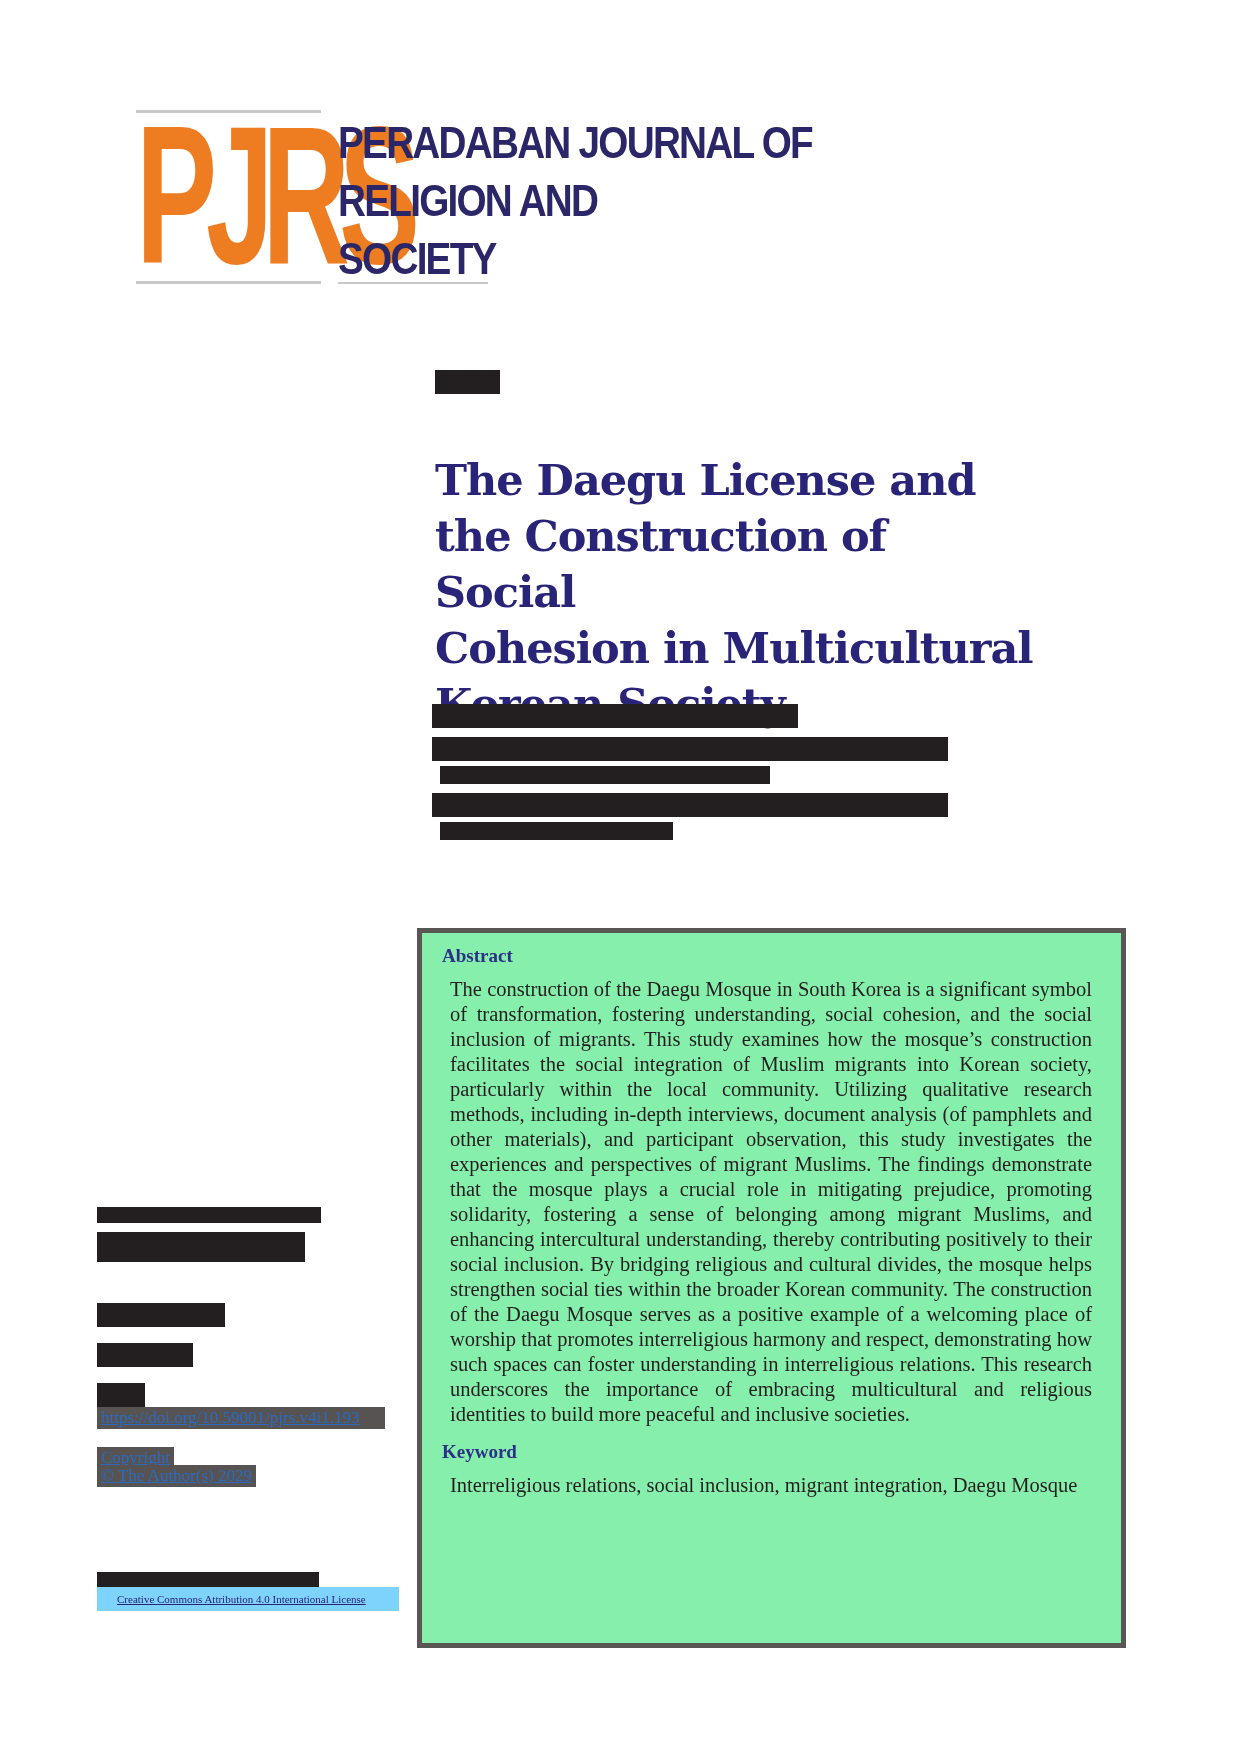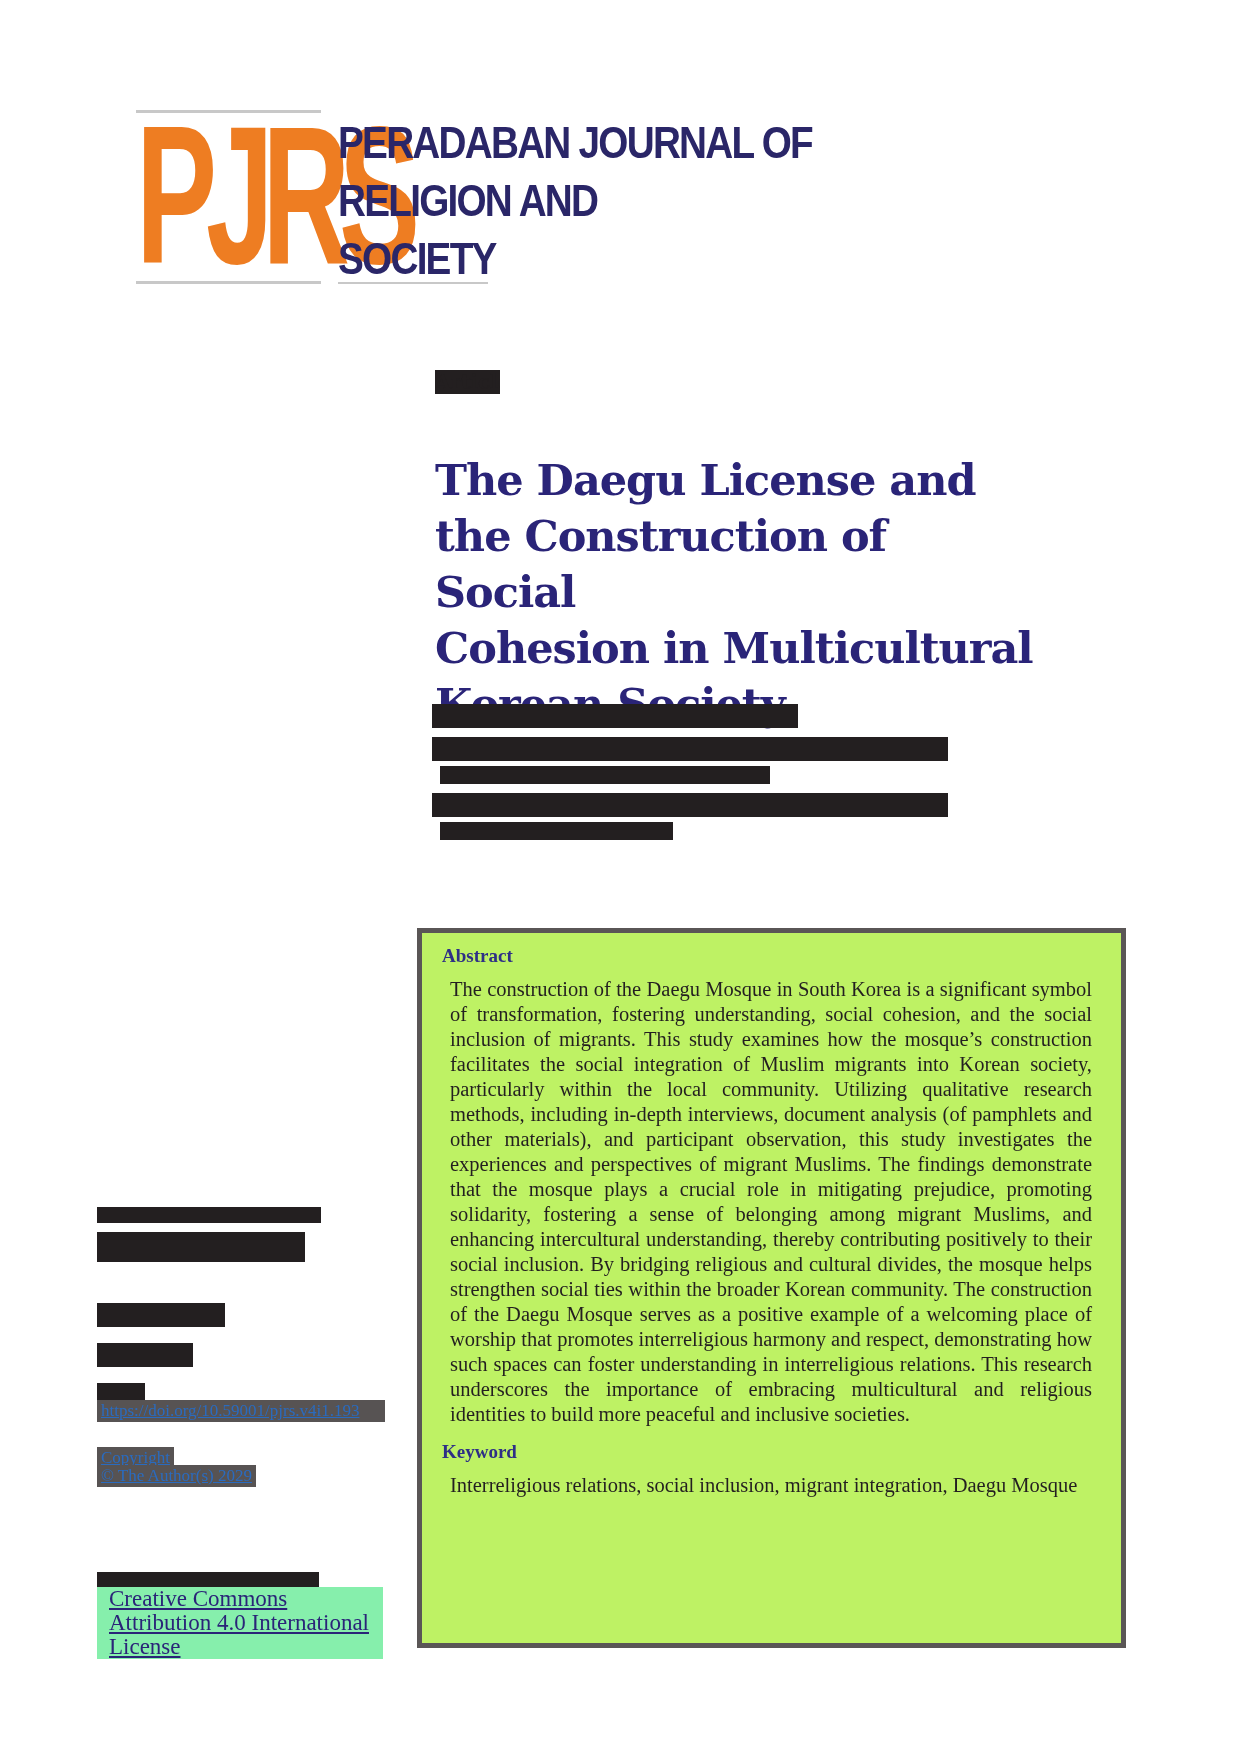--- a/index.html
+++ b/index.html
@@ -37,21 +37,21 @@
     font-family: "DejaVu Serif", serif; font-weight: bold; font-size: 43px; line-height: 56px;
     letter-spacing: -1px;
   }
 
   
   .redact { position: absolute; background: #231f20; height: 20px; }
 
   
   .abstract-box {
     left: 417px; top: 928px; width: 699px; height: 710px;
-    background: #bef264; border: 5px solid #5a5656; box-sizing: content-box;
+    background: #86efac; border: 5px solid #5a5656; box-sizing: content-box;
     padding: 0;
   }
   .abstract-inner { position: absolute; left: 20px; top: 10px; width: 658px; }
   .abstract-heading {
     color: #2e2f86; font-family: "Liberation Serif", serif; font-weight: bold;
     font-size: 19px; line-height: 26px; margin: 0 0 8px 0;
   }
   .abstract-text {
     font-family: "Liberation Serif", serif; font-size: 20.5px; line-height: 25px;
     text-align: justify; color: #231f20; margin: 8px;
@@ -59,22 +59,22 @@
   .keyword-heading { margin-top: 12px; }
 
   
   .sidebar { left: 97px; top: 1207px; width: 300px; }
   .sb-block { position: absolute; background: #231f20; }
   .sb-link {
     position: absolute; background: #575353; color: #2a6bbf; font-family: "Liberation Serif", serif;
     font-size: 17px; line-height: 22px; text-decoration: underline; white-space: nowrap; padding: 0 4px;
   }
   .sb-license {
-    position: absolute; background: #86efac; color: #2a2478; font-family: "Liberation Serif", serif;
-    font-size: 23px; line-height: 24px; text-decoration: underline; padding: 0 12px;
+    position: absolute; background: #7dd3fc; color: #2a2478; font-family: "Liberation Serif", serif;
+    font-size: 11px; line-height: 24px; text-decoration: underline; padding: 0 20px;
   }
 </style>
 </head>
 <body>
 
 <div class="abs logo-rule" style="left:136px;top:110px;width:185px;"></div>
 <div class="abs logo-mark">PJRS</div>
 <div class="abs logo-rule" style="left:136px;top:281px;width:185px;"></div>
 
 <div class="abs journal-name">
@@ -109,18 +109,18 @@
     <p class="abstract-text">Interreligious relations, social inclusion, migrant integration, Daegu Mosque</p>
   </div>
 </div>
 
 <div class="abs sidebar">
   <div class="sb-block" style="left:0;top:0;width:224px;height:16px;"></div>
   <div class="sb-block" style="left:0;top:25px;width:208px;height:30px;"></div>
   <div class="sb-block" style="left:0;top:96px;width:128px;height:24px;"></div>
   <div class="sb-block" style="left:0;top:136px;width:96px;height:24px;"></div>
   <div class="sb-block" style="left:0;top:176px;width:48px;height:24px;"></div>
-  <a class="sb-link" style="left:0;top:193px;width:280px;overflow:hidden;">https://doi.org/10.59001/pjrs.v4i1.193</a>
+  <a class="sb-link" style="left:0;top:200px;width:280px;overflow:hidden;">https://doi.org/10.59001/pjrs.v4i1.193</a>
   <a class="sb-link" style="left:0;top:240px;">Copyright</a>
   <a class="sb-link" style="left:0;top:258px;">© The Author(s) 2029</a>
   <div class="sb-block" style="left:0;top:365px;width:222px;height:16px;"></div>
   <a class="sb-license" style="left:0;top:380px;width:262px;">Creative Commons Attribution 4.0 International License</a>
 </div>
 
 </body></html>

